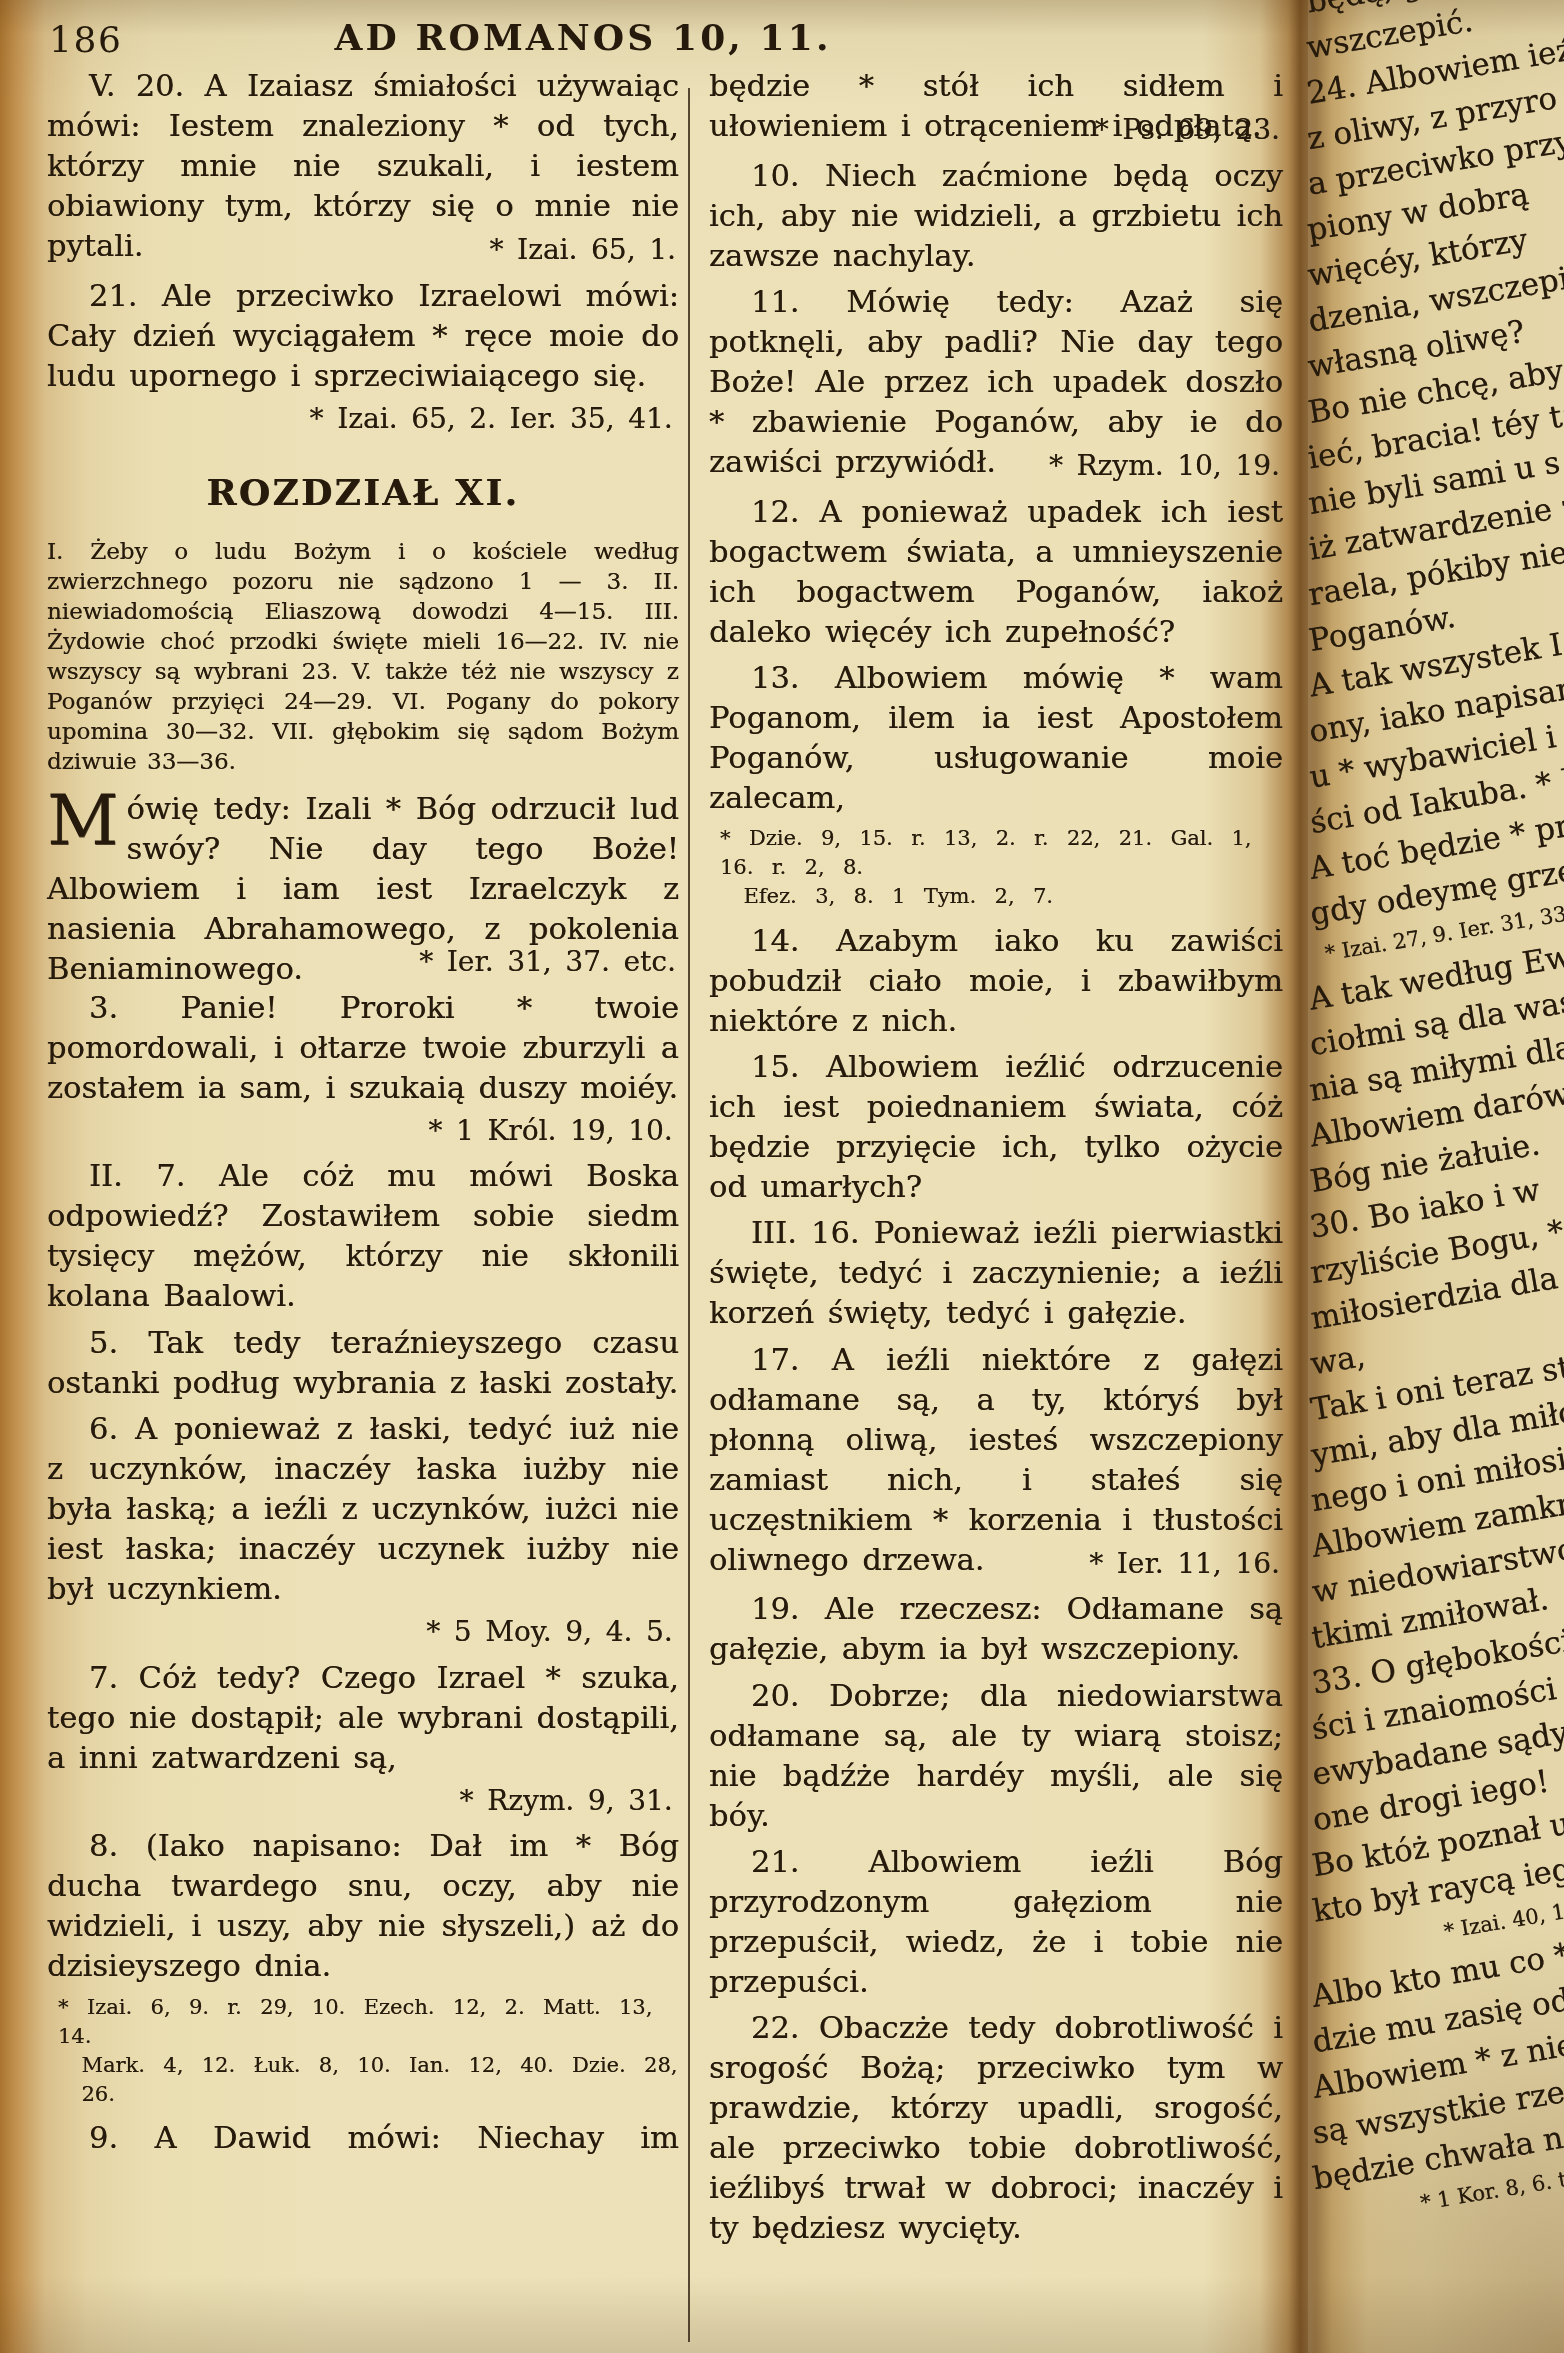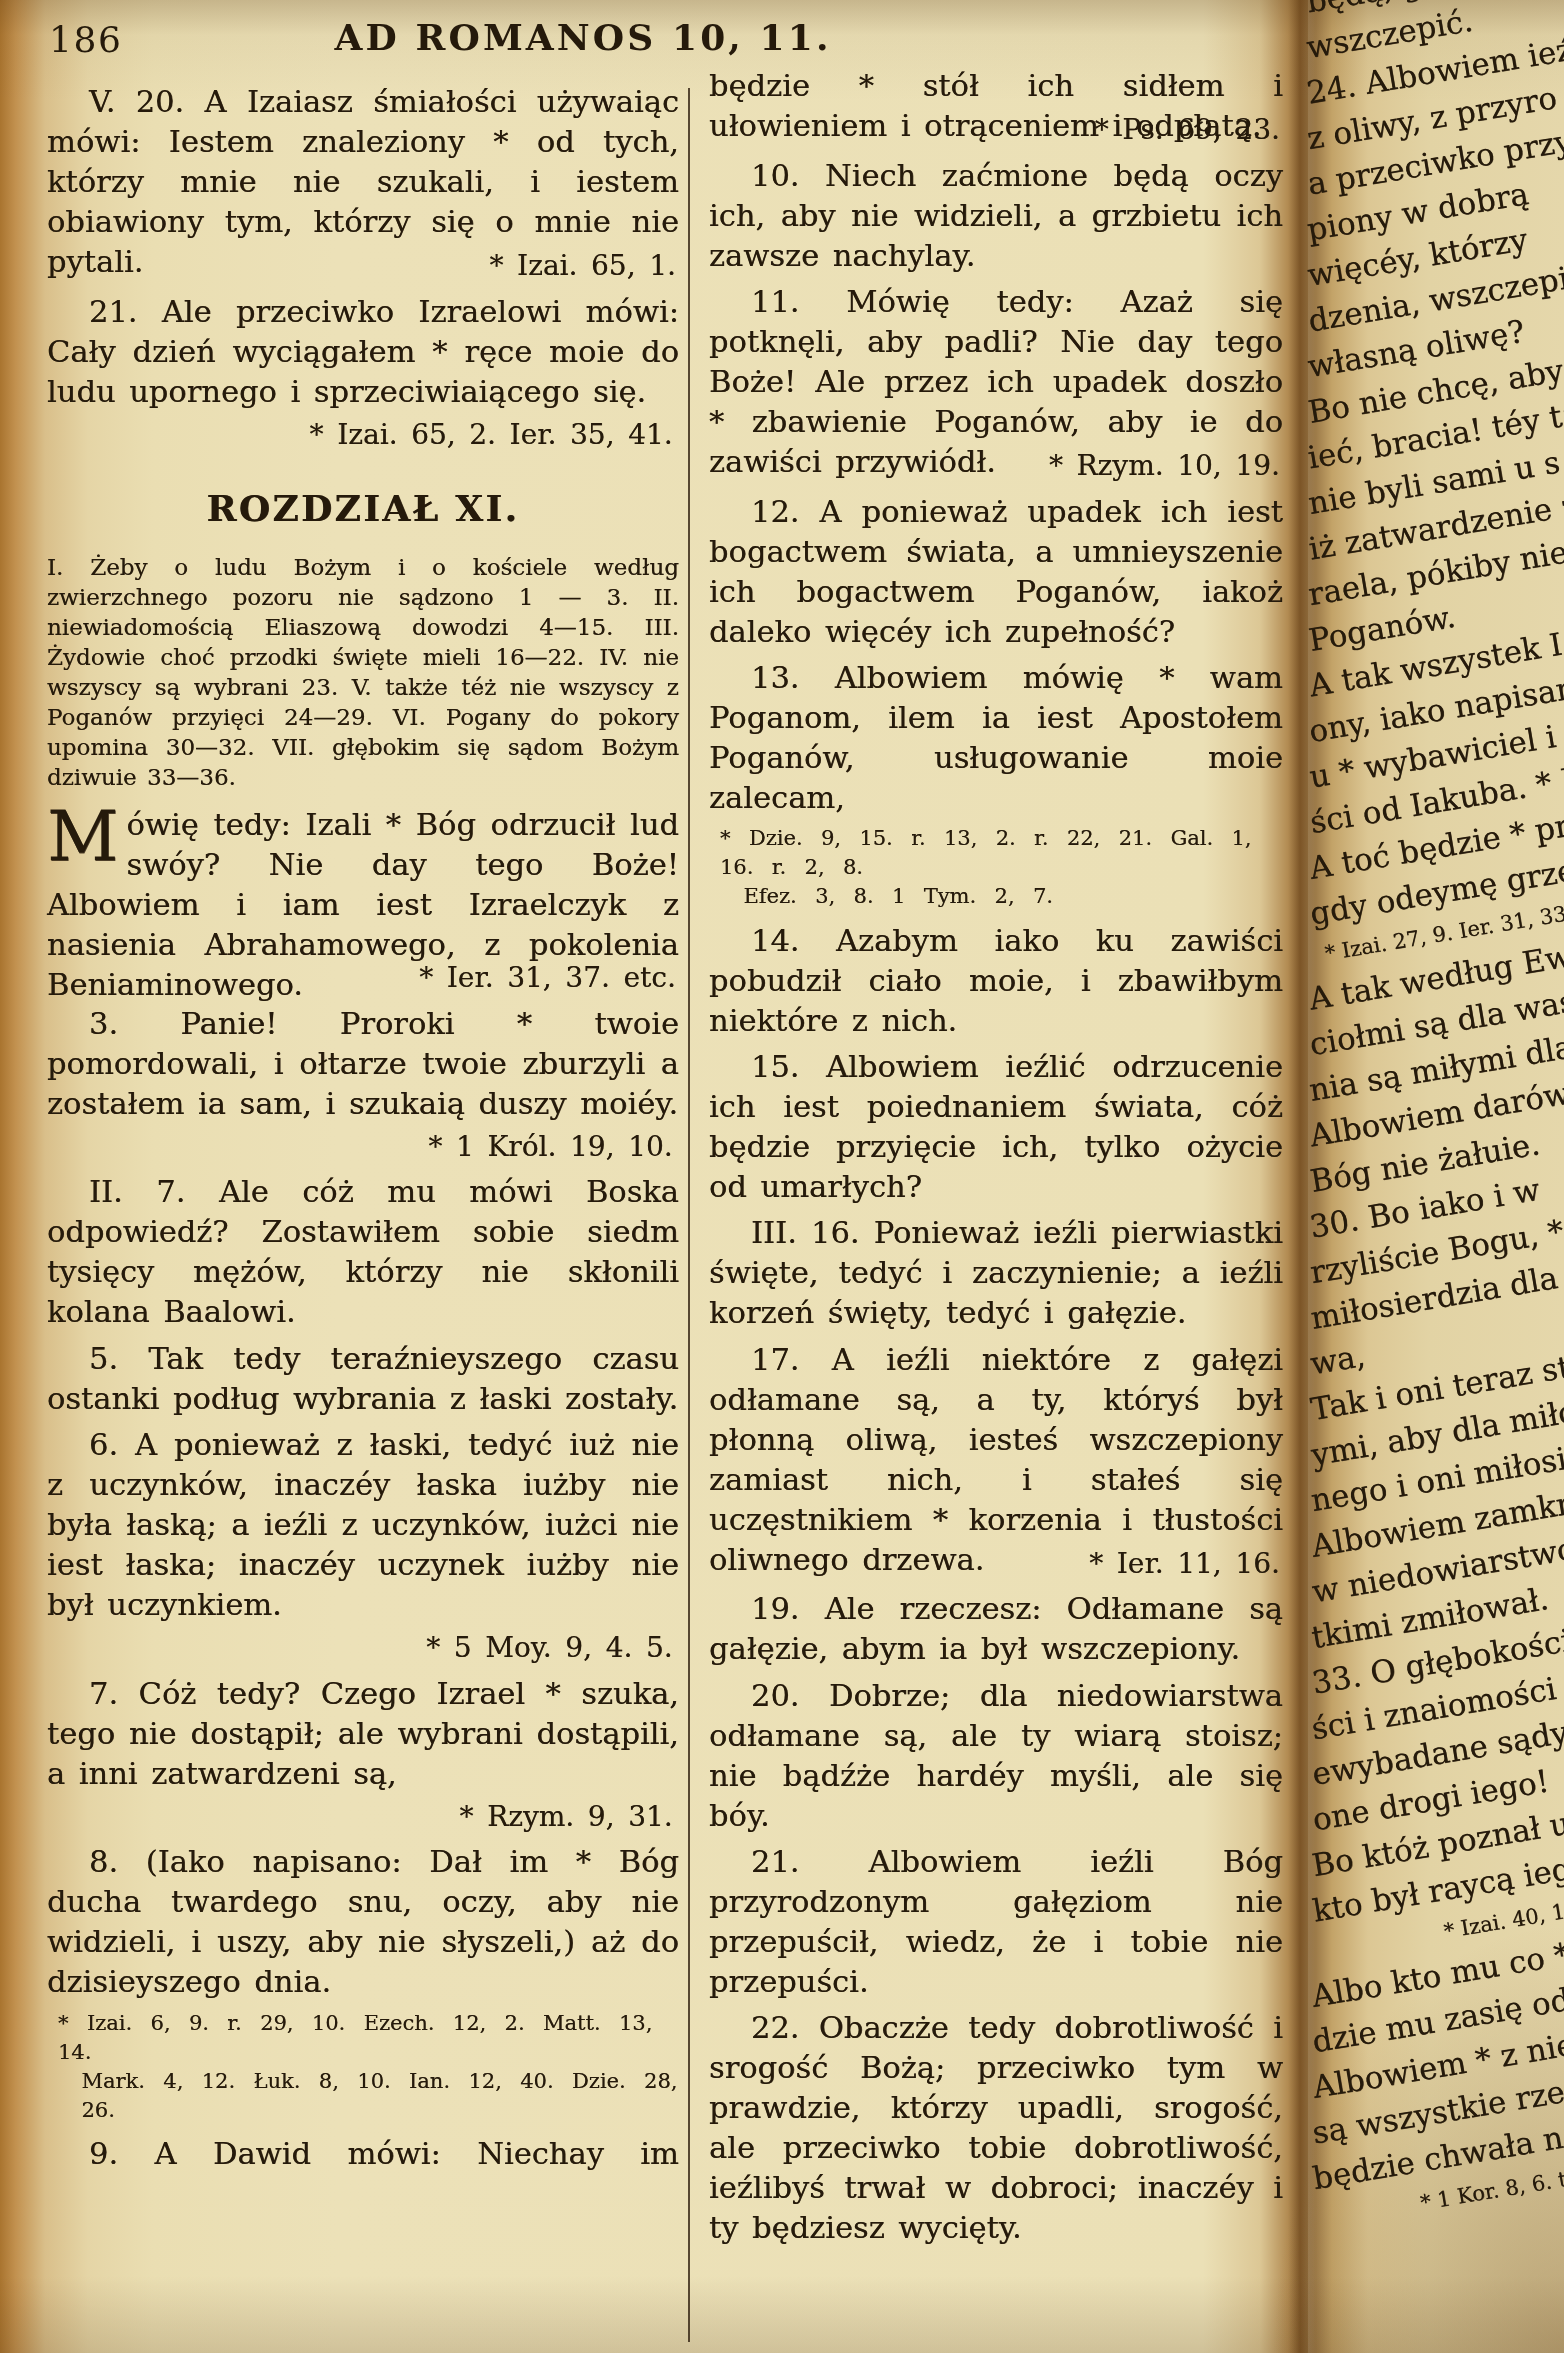--- a/index.html
+++ b/index.html
@@ -16,21 +16,21 @@
       linear-gradient(0deg, rgba(80,50,15,0.18) 0, rgba(0,0,0,0) 78px),
       linear-gradient(90deg, #a9742f 0, #c2914f 15.6px, #d9bf8a 45px, #e5d5a6 88px, #eadeb2 153px, #ece1b8 336px, #ebe0b6 1203px, #dcc795 1260px, #b28b52 1288px, #7c5527 1300px, #8f6c3d 1310px, #c3a368 1332px, #dcc794 1368px, #e2d3a4 1428px, #e5d7ab 1565px);
     padding-left: 24px;
   }
   .pagenum{position:absolute;left:49px;top:19px;font-size:36px;letter-spacing:1.6px;}
   .header{position:absolute;left:0;top:15.6px;width:1166px;text-align:center;
     font-size:36px;font-weight:bold;letter-spacing:3.1px;}
   .divider{position:absolute;left:688px;top:88px;width:2.3px;height:2254px;
     background:rgba(52,37,19,0.82);}
   .col{position:absolute;text-align:justify;}
-  .col-left{left:47px;top:82px;width:632px;}
+  .col-left{left:47px;top:66px;width:632px;}
   .col-right{left:709px;top:66px;width:574px;}
   .verse{font-size:30.5px;line-height:40px;text-indent:42px;margin:0 0 6.3px 0;
     word-spacing:3.9px;text-shadow:0.3px 0.3px 0.4px rgba(40,25,10,0.75);}
   .noindent{text-indent:0;}
   .jlast{text-align-last:justify;}
   .dropcap{float:left;font-size:70px;line-height:56px;padding:3.1px 7.8px 0 0;
     text-shadow:0.5px 0.5px 0.5px rgba(40,25,10,0.8);}
   .ref-note{font-size:28px;word-spacing:4.7px;text-shadow:0.2px 0.2px 0.3px rgba(40,25,10,0.7);}
   .ref-line{text-align:right;padding-right:6.3px;margin:1.6px 0 9.4px 0;}
   .ref-inline{text-align:right;padding-right:3.1px;margin-bottom:9.4px;}

